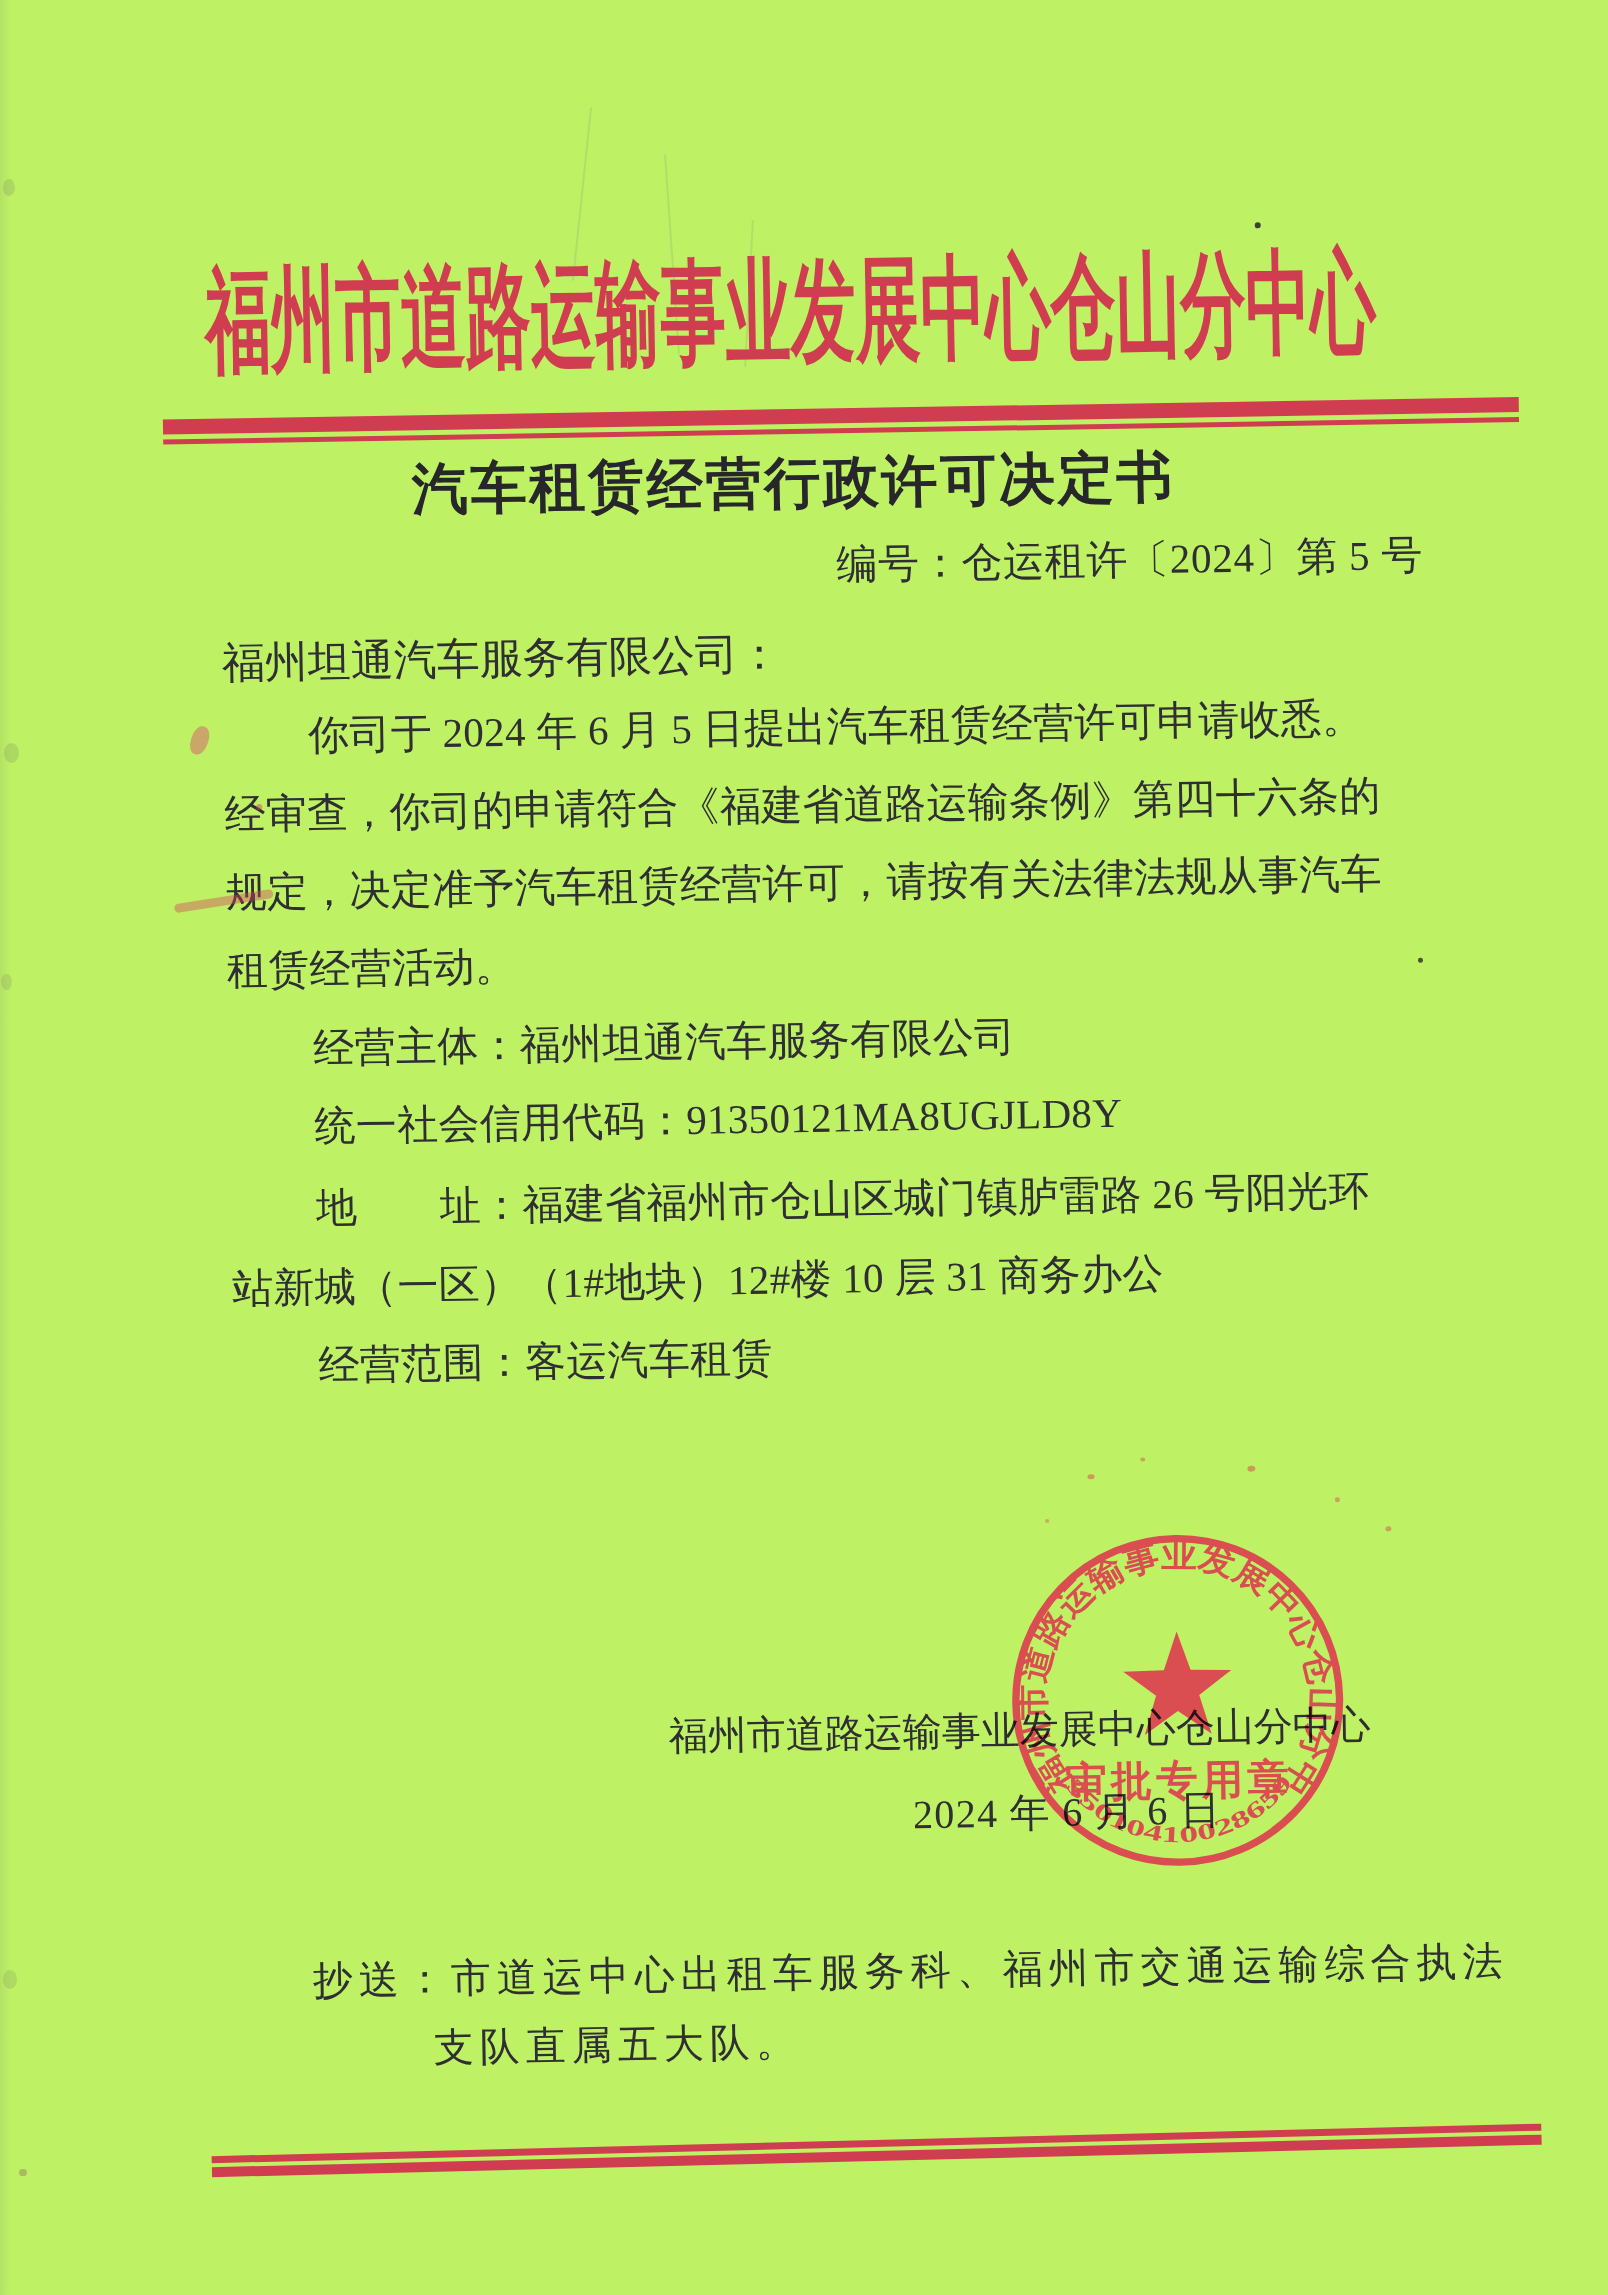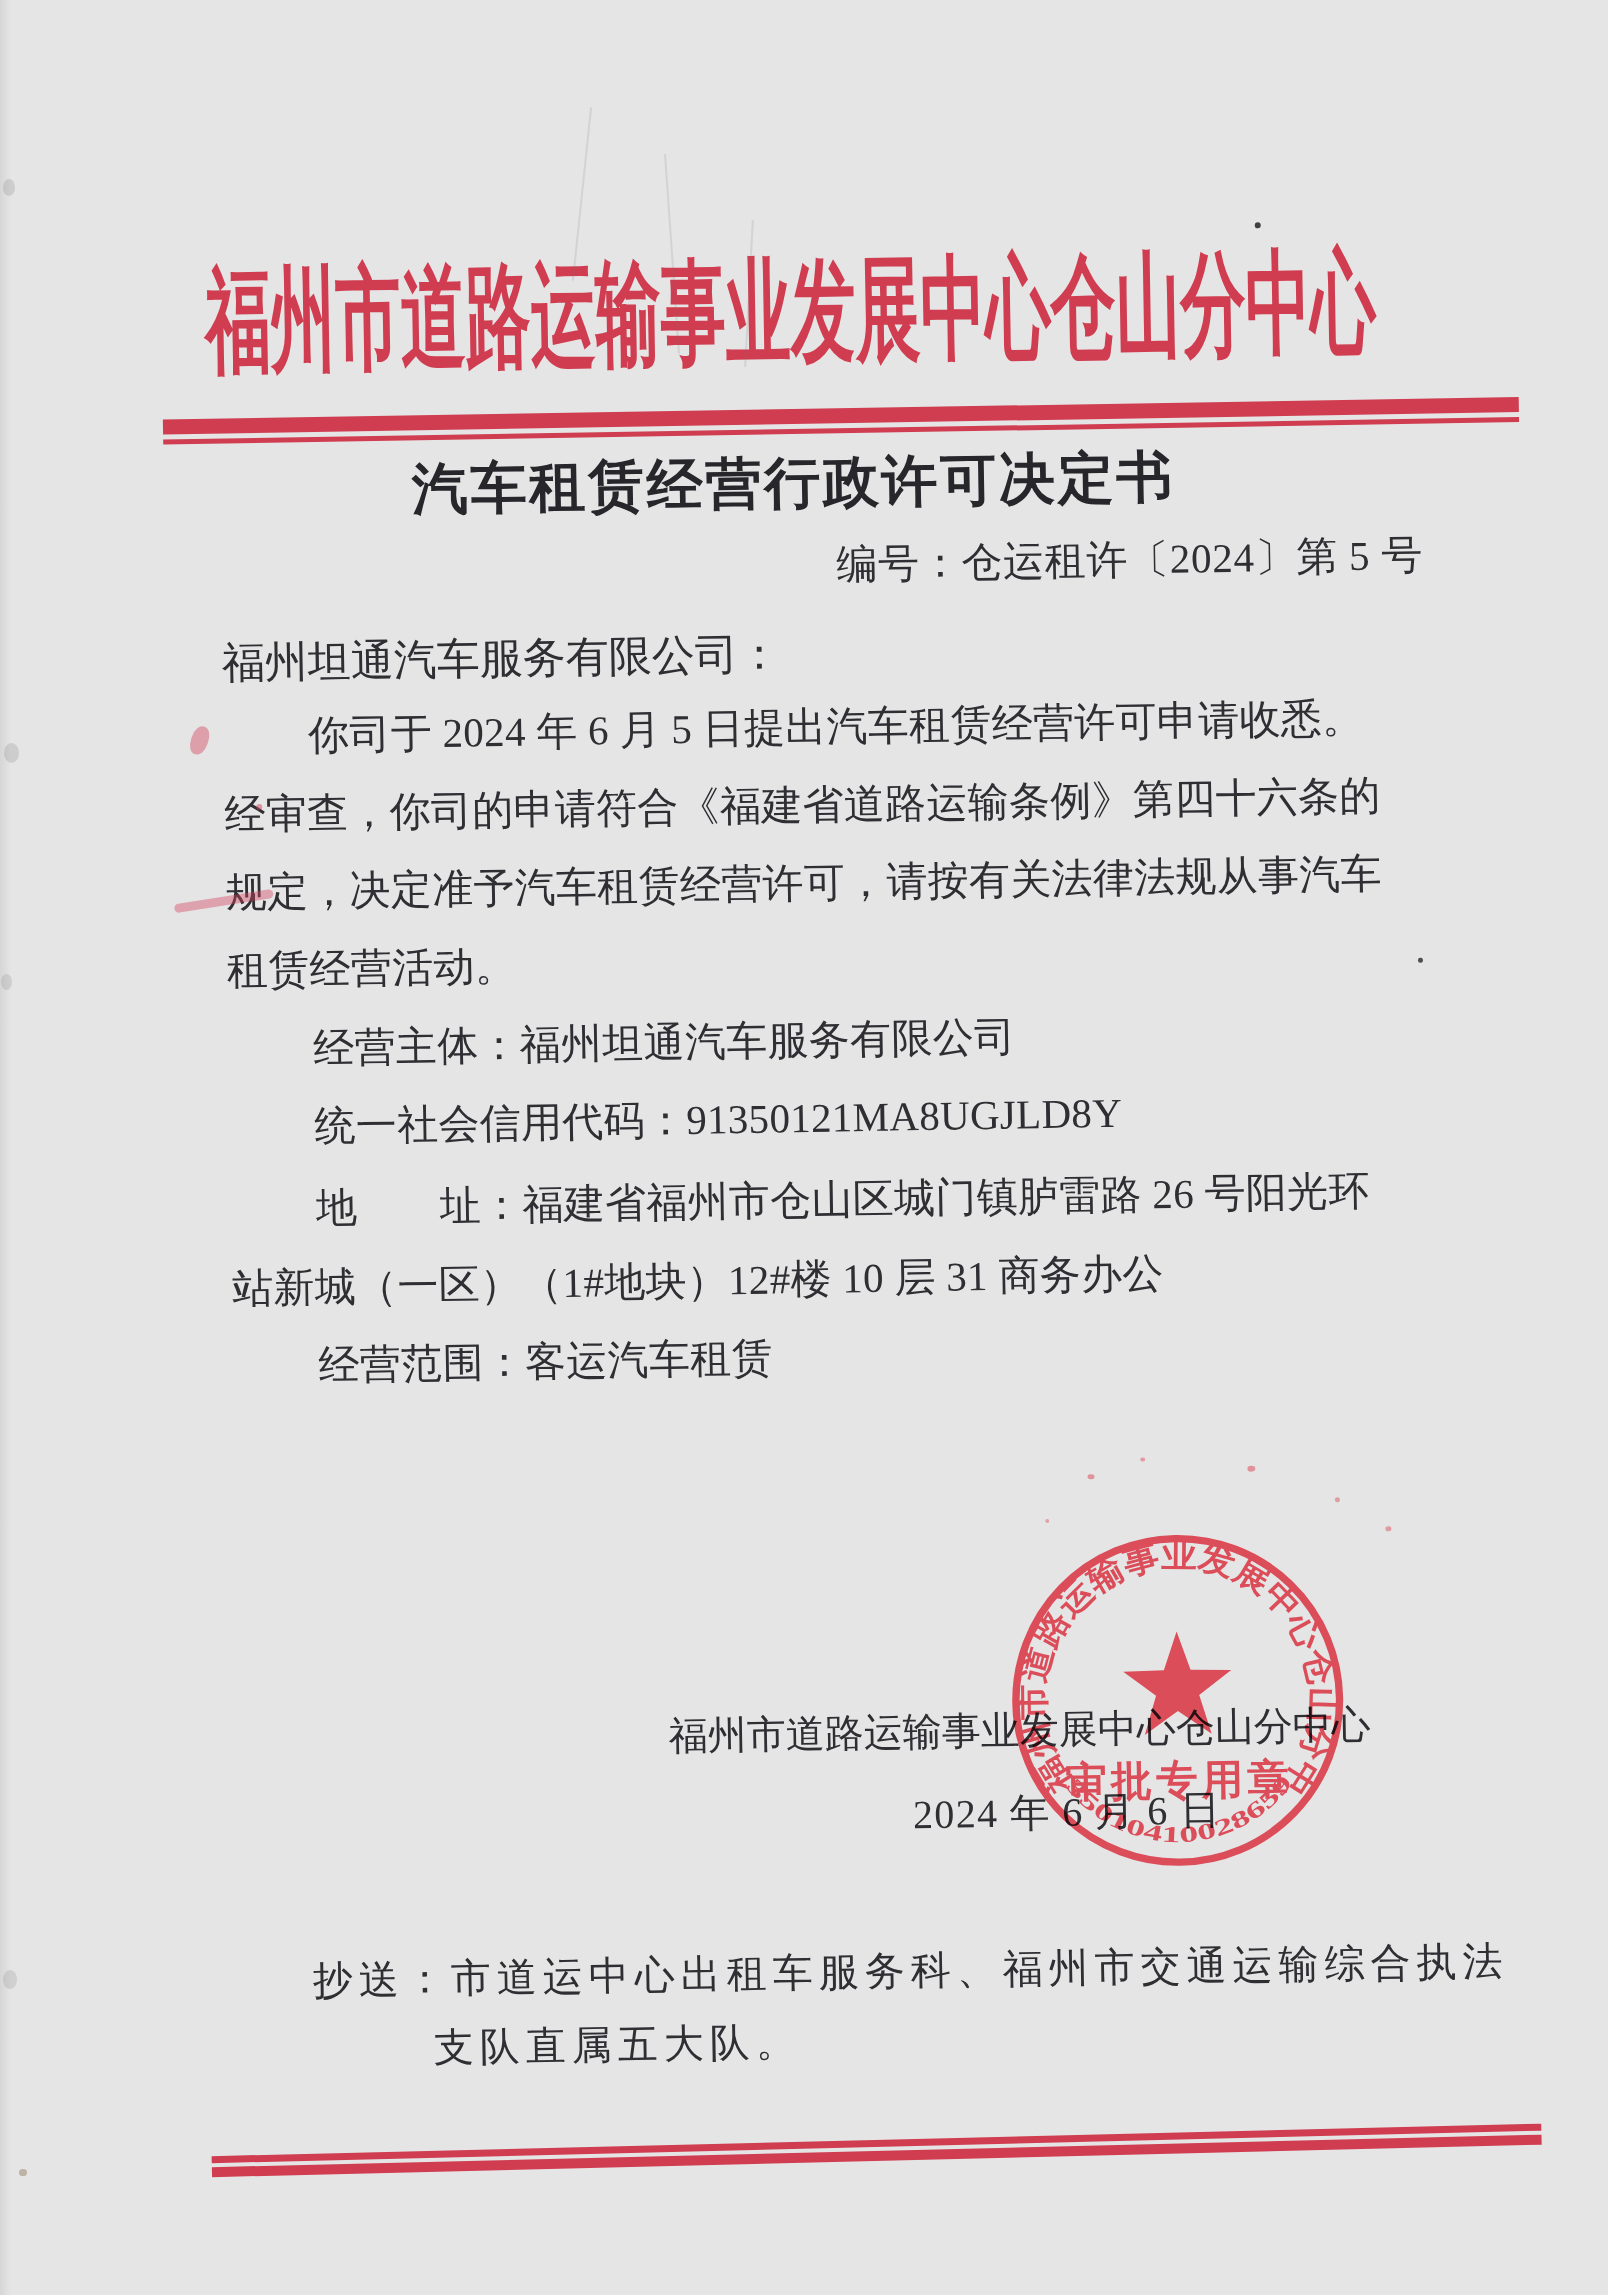--- a/index.html
+++ b/index.html
@@ -3,21 +3,21 @@
 <meta charset="utf-8">
 <style>
   html,body { margin:0; padding:0; }
   body {
     width:1609px; height:2295px; overflow:hidden;
     background:#ffffff;
     font-family:"Liberation Serif","DejaVu Serif",serif;
   }
   .sheet {
     position:relative; width:1609px; height:2295px;
-    background:#e5e5e5; overflow:hidden; color:#2e2e33;
+    background:#bef264; overflow:hidden; color:#2e2e33;
   }
   .skew { position:absolute; inset:0; transform:rotate(-0.95deg); transform-origin:50% 50%; }
 
   .letterhead {
     position:absolute; top:256px; left:0; width:100%;
     text-align:center; font-size:65px; font-weight:700;
     color:#d03c50; line-height:1; white-space:nowrap;
     transform:scaleY(1.75); transform-origin:50% 0;
   }
   .rule-top { position:absolute; top:409px; left:175px; width:1356px; }

